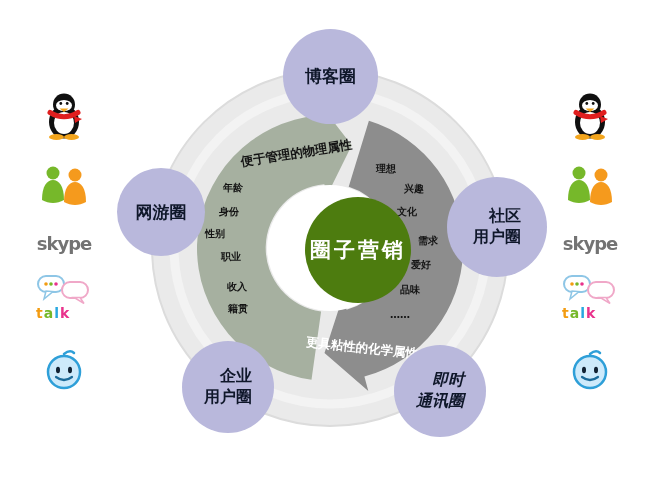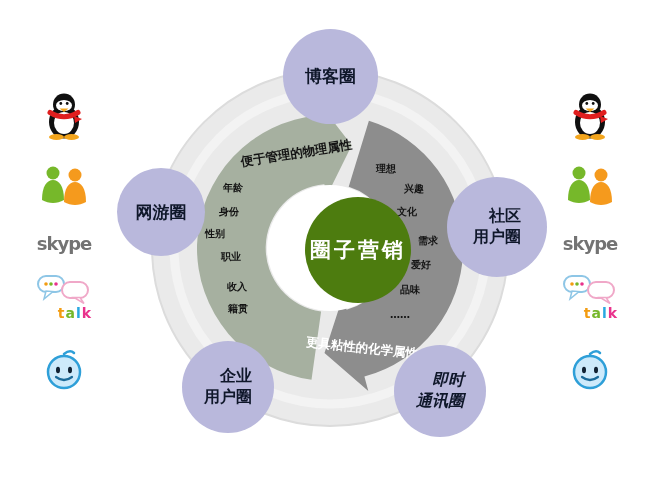--- a/index.html
+++ b/index.html
@@ -27,21 +27,21 @@
   }
   .attr{
     position:absolute;transform:translate(-50%,-50%);
     font-size:10px;font-weight:bold;color:#141414;white-space:nowrap;z-index:3;
   }
   .caption{position:absolute;font-size:12.5px;font-weight:bold;white-space:nowrap;z-index:3;}
   .caption-physical{color:#141414;left:241px;top:154px;transform:rotate(-9deg);transform-origin:0 50%;}
   .caption-chemical{color:#ffffff;left:306px;top:334px;transform:rotate(6deg);transform-origin:0 50%;}
   .icon{position:absolute;z-index:6;}
   .skype-logo{width:68px;text-align:center;font-size:18px;font-weight:bold;color:#737373;letter-spacing:-1px;}
-  .talk-box{width:56px;text-align:right;}
+  .talk-box{width:56px;text-align:left;}
   .talk-word{font-size:14px;font-weight:bold;line-height:1;margin-top:2px;letter-spacing:1px;}
   .tl0{color:#f39c12}.tl1{color:#76b82a}.tl2{color:#29a8e0}.tl3{color:#e9328c}
   .watermark{
     position:absolute;right:10px;bottom:8px;color:#c9c9c9;
     font-size:13.5px;letter-spacing:1px;z-index:7;
   }
 </style>
 </head>
 <body>
 

